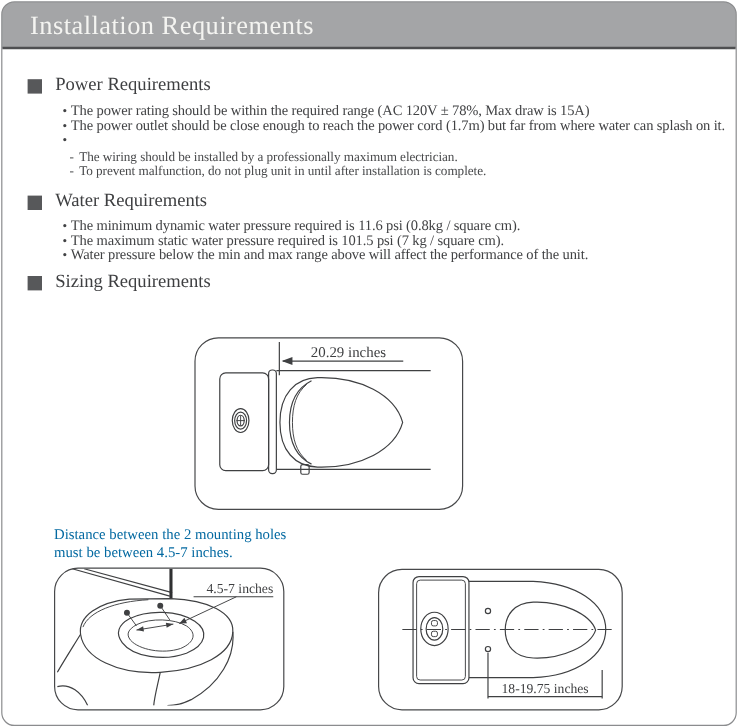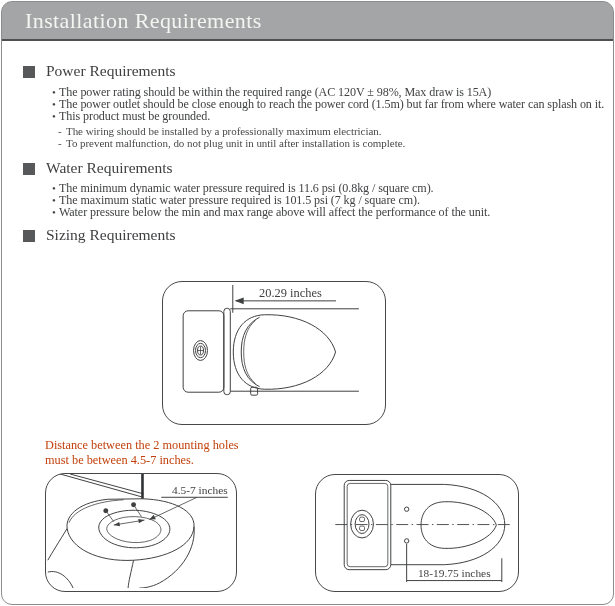--- a/index.html
+++ b/index.html
@@ -9,41 +9,41 @@
   .header-title{position:absolute;left:23px;top:6px;font-size:22px;letter-spacing:.4px;color:#f4f4f1;white-space:nowrap;}
   .sq{position:absolute;width:12px;height:12px;background:#57585a;}
   .sec-title{position:absolute;left:44px;font-size:15.5px;color:#3e3f41;white-space:nowrap;}
   .li{position:absolute;left:50px;font-size:12.1px;letter-spacing:-.1px;white-space:nowrap;color:#414244;}
   .li .mk{display:inline-block;width:7px;}
   .li .mk::before{content:"\2022";font-size:11px;}
   .sub{position:absolute;left:56px;font-size:11px;letter-spacing:-.05px;white-space:nowrap;color:#48494b;}
   .sub .mk{display:inline-block;width:8px;}
   .sub .mk::before{content:"-";}
   .figbox{position:absolute;border:1.4px solid #47484a;border-radius:20px;background:#fff;}
-  .caption{position:absolute;font-size:12.3px;line-height:1.18;color:#c2410c;}
+  .caption{position:absolute;font-size:12.3px;line-height:1.18;color:#0369a1;}
   svg{display:block;}
   svg text{font-family:"Liberation Serif",serif;fill:#3e3f41;}
   .stroke{fill:none;stroke:#3f4042;stroke-width:1;}
   .thin{fill:none;stroke:#3f4042;stroke-width:.8;}
   .fillk{fill:#3f4042;stroke:none;}
 </style>
 </head>
 <body>
 
 <div class="page">
 
   <div class="header">
     <div class="header-title">Installation Requirements</div>
   </div>
 
   <div class="sq" style="left:21px;top:64px;"></div>
   <div class="sec-title" style="top:60px;">Power Requirements</div>
-  <div class="li" style="top:83px;"><span class="mk"></span><span>The power rating should be within the required range (AC 120V ± 98%, Max draw is 15A)</span></div>
-  <div class="li" style="top:95px;"><span class="mk"></span><span>The power outlet should be close enough to reach the power cord (1.5m) but far from where water can splash on it.</span></div>
-  <div class="li" style="top:107px;"><span class="mk"></span><span>This product must be grounded.</span></div>
+  <div class="li" style="top:83px;"><span class="mk"></span><span>The power rating should be within the required range (AC 120V ± 78%, Max draw is 15A)</span></div>
+  <div class="li" style="top:95px;"><span class="mk"></span><span>The power outlet should be close enough to reach the power cord (1.7m) but far from where water can splash on it.</span></div>
+  <div class="li" style="top:107px;"><span class="mk"></span></div>
   <div class="sub" style="top:123px;"><span class="mk"></span><span>The wiring should be installed by a professionally maximum electrician.</span></div>
   <div class="sub" style="top:135px;"><span class="mk"></span><span>To prevent malfunction, do not plug unit in until after installation is complete.</span></div>
 
   <div class="sq" style="left:21px;top:161px;"></div>
   <div class="sec-title" style="top:157px;">Water Requirements</div>
   <div class="li" style="top:179px;"><span class="mk"></span><span>The minimum dynamic water pressure required is 11.6 psi (0.8kg / square cm).</span></div>
   <div class="li" style="top:191px;"><span class="mk"></span><span>The maximum static water pressure required is 101.5 psi (7 kg / square cm).</span></div>
   <div class="li" style="top:203px;"><span class="mk"></span><span>Water pressure below the min and max range above will affect the performance of the unit.</span></div>
 
   <div class="sq" style="left:21px;top:228px;"></div>

